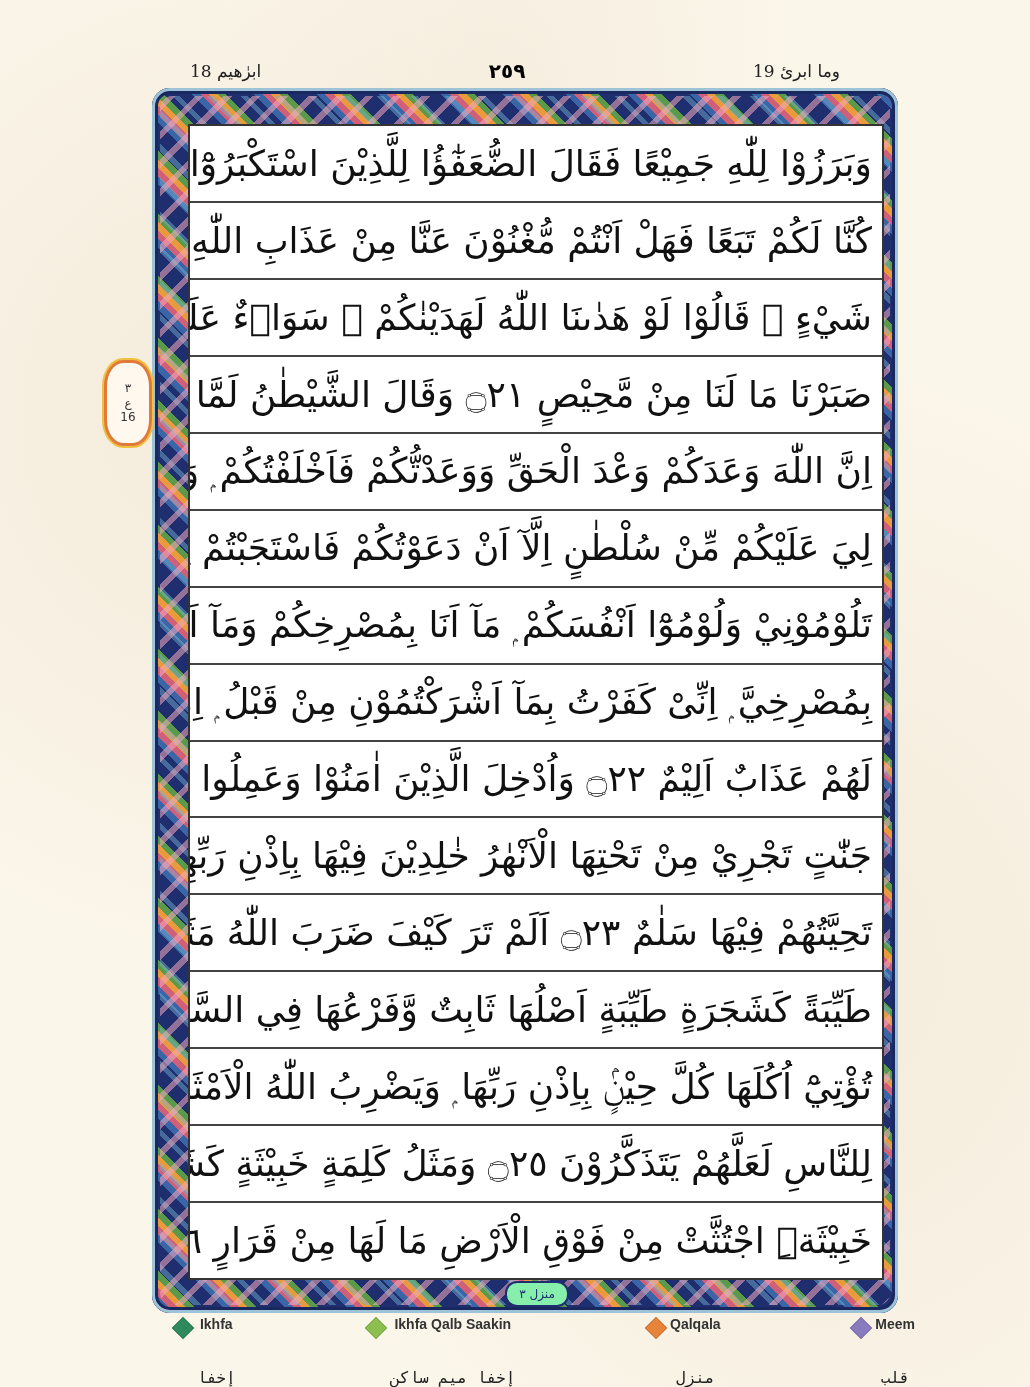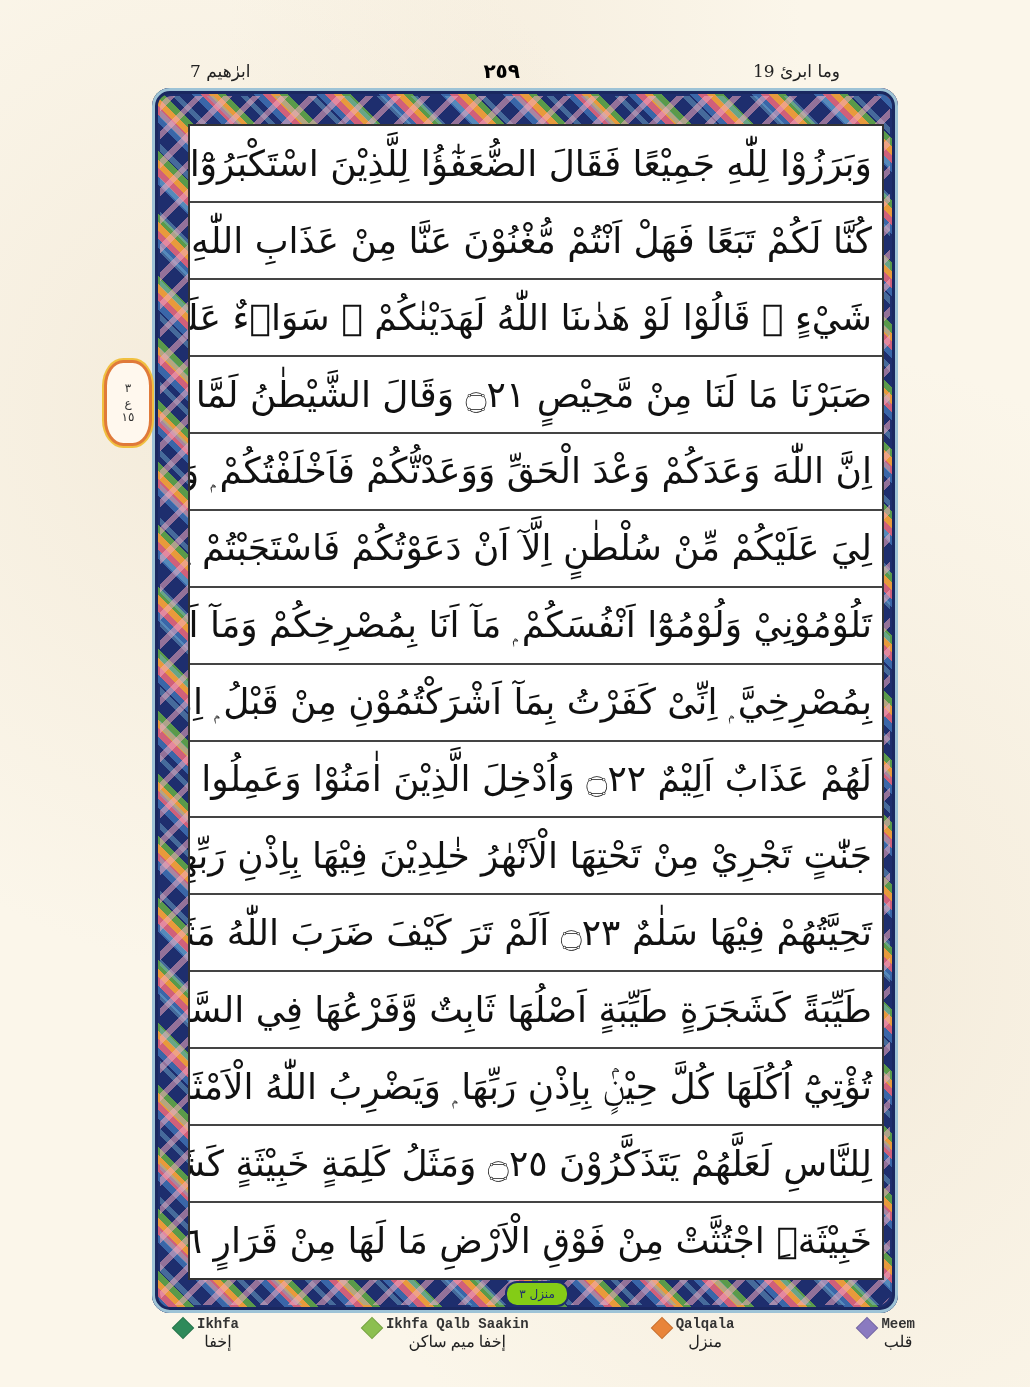--- a/index.html
+++ b/index.html
@@ -61,56 +61,56 @@
       position: absolute; left: 104px; top: 360px; width: 42px; height: 80px;
       background: #fff8ee;
       border: 3px solid #e07a3a;
       border-radius: 40% / 30%;
       box-shadow: 0 0 0 2px #f0c040;
       display: flex; flex-direction: column; align-items: center; justify-content: center;
       font-family: "DejaVu Sans", sans-serif; font-size: 12px; color: #333; line-height: 1.2;
     }
     .manzil-badge {
       position: absolute; left: 505px; top: 1281px; width: 60px; height: 22px;
-      background: #84cc16; border: 2px solid #1e2e6e; border-radius: 12px;
+      background: #86efac; border: 2px solid #1e2e6e; border-radius: 12px;
       font-family: "DejaVu Sans", sans-serif; font-size: 12px; color: #1e2e6e;
       display: flex; align-items: center; justify-content: center; direction: rtl;
     }
     .legend {
       position: absolute; top: 1316px; left: 175px; width: 740px; height: 50px;
       display: flex; justify-content: space-between; direction: ltr;
     }
     .legend-item { display: flex; align-items: flex-start; gap: 6px; }
     .legend-item .diamond {
       width: 14px; height: 14px; transform: rotate(45deg); margin-top: 4px;
       border: 1px solid rgba(0,0,0,0.15);
     }
     .legend-item .labels { display: flex; flex-direction: column; align-items: center; }
     .legend-item .en {
-      font-family: Liberation Mono, monospace; font-weight: bold; font-size: 14px; color: #333; text-align: center;
+      font-family: Liberation Sans, sans-serif; font-weight: bold; font-size: 14px; color: #333; text-align: center;
     }
     .legend-item .ar {
-      font-family: Liberation Serif, serif; font-size: 16px; color: #222; direction: rtl;
+      font-family: Liberation Mono, monospace; font-size: 16px; color: #222; direction: rtl; margin-top: 36px;
     }
   </style>
 </head>
 <body>
 
 <div class="header">
-  <span class="h-left">ابرٰهیم 7</span>
+  <span class="h-left">ابرٰهیم 18</span>
   <span class="h-center">٢٥٩</span>
   <span class="h-right">وما ابرئ 19</span>
 </div>
 
 <div class="frame"></div>
 
 <div class="ruku-marker">
   <span>٣</span>
   <span>ع</span>
-  <span>١٥</span>
+  <span>16</span>
 </div>
 
 <div class="text-panel">
   <div class="line">
       <span class="txt">وَبَرَزُوْا لِلّٰهِ جَمِيْعًا فَقَالَ الضُّعَفٰٓؤُا لِلَّذِيْنَ اسْتَكْبَرُوْٓا اِنَّا</span>
     </div>
   <div class="line">
       <span class="txt">كُنَّا لَكُمْ تَبَعًا فَهَلْ اَنْتُمْ مُّغْنُوْنَ عَنَّا مِنْ عَذَابِ اللّٰهِ مِنْ</span>
     </div>
   <div class="line">

